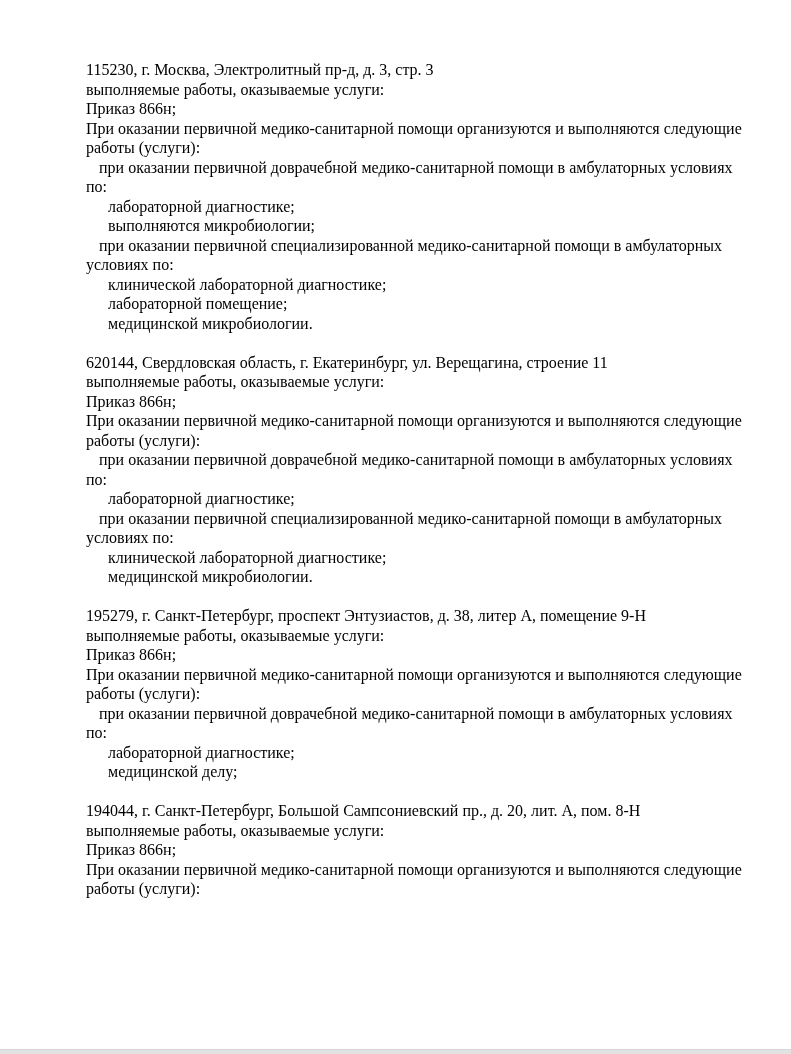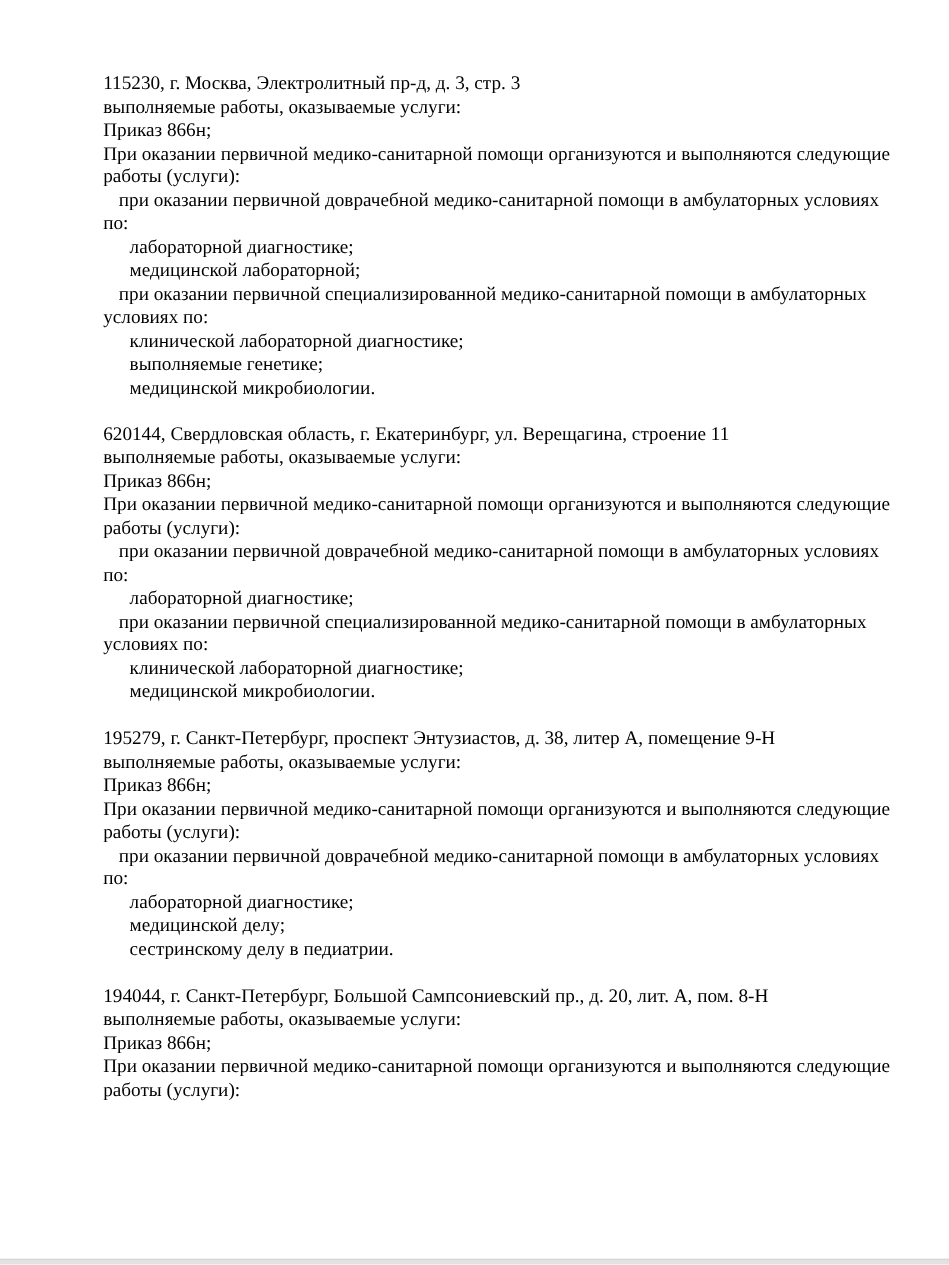--- a/index.html
+++ b/index.html
@@ -47,25 +47,25 @@
   <div class="doc" id="doc" style="color: rgb(0, 0, 0);">
       <div class="block">
         <div class="line i0">115230, г. Москва, Электролитный пр-д, д. 3, стр. 3</div>
         <div class="line i0">выполняемые работы, оказываемые услуги:</div>
         <div class="line i0">Приказ 866н;</div>
         <div class="line i0">При оказании первичной медико-санитарной помощи организуются и выполняются следующие</div>
         <div class="line i0">работы (услуги):</div>
         <div class="line i1">при оказании первичной доврачебной медико-санитарной помощи в амбулаторных условиях</div>
         <div class="line i0">по:</div>
         <div class="line i2">лабораторной диагностике;</div>
-        <div class="line i2">медицинской лабораторной;</div>
+        <div class="line i2">выполняются микробиологии;</div>
         <div class="line i1">при оказании первичной специализированной медико-санитарной помощи в амбулаторных</div>
         <div class="line i0">условиях по:</div>
         <div class="line i2">клинической лабораторной диагностике;</div>
-        <div class="line i2">выполняемые генетике;</div>
+        <div class="line i2">лабораторной помещение;</div>
         <div class="line i2">медицинской микробиологии.</div>
       </div>
       <div class="block">
         <div class="line i0">620144, Свердловская область, г. Екатеринбург, ул. Верещагина, строение 11</div>
         <div class="line i0">выполняемые работы, оказываемые услуги:</div>
         <div class="line i0">Приказ 866н;</div>
         <div class="line i0">При оказании первичной медико-санитарной помощи организуются и выполняются следующие</div>
         <div class="line i0">работы (услуги):</div>
         <div class="line i1">при оказании первичной доврачебной медико-санитарной помощи в амбулаторных условиях</div>
         <div class="line i0">по:</div>
@@ -78,21 +78,20 @@
       <div class="block">
         <div class="line i0">195279, г. Санкт-Петербург, проспект Энтузиастов, д. 38, литер А, помещение 9-Н</div>
         <div class="line i0">выполняемые работы, оказываемые услуги:</div>
         <div class="line i0">Приказ 866н;</div>
         <div class="line i0">При оказании первичной медико-санитарной помощи организуются и выполняются следующие</div>
         <div class="line i0">работы (услуги):</div>
         <div class="line i1">при оказании первичной доврачебной медико-санитарной помощи в амбулаторных условиях</div>
         <div class="line i0">по:</div>
         <div class="line i2">лабораторной диагностике;</div>
         <div class="line i2">медицинской делу;</div>
-        <div class="line i2">сестринскому делу в педиатрии.</div>
       </div>
       <div class="block">
         <div class="line i0">194044, г. Санкт-Петербург, Большой Сампсониевский пр., д. 20, лит. А, пом. 8-Н</div>
         <div class="line i0">выполняемые работы, оказываемые услуги:</div>
         <div class="line i0">Приказ 866н;</div>
         <div class="line i0">При оказании первичной медико-санитарной помощи организуются и выполняются следующие</div>
         <div class="line i0">работы (услуги):</div>
       </div>
     </div>
   <div class="bottom-bar" style="background: rgb(226, 226, 226);"></div>

